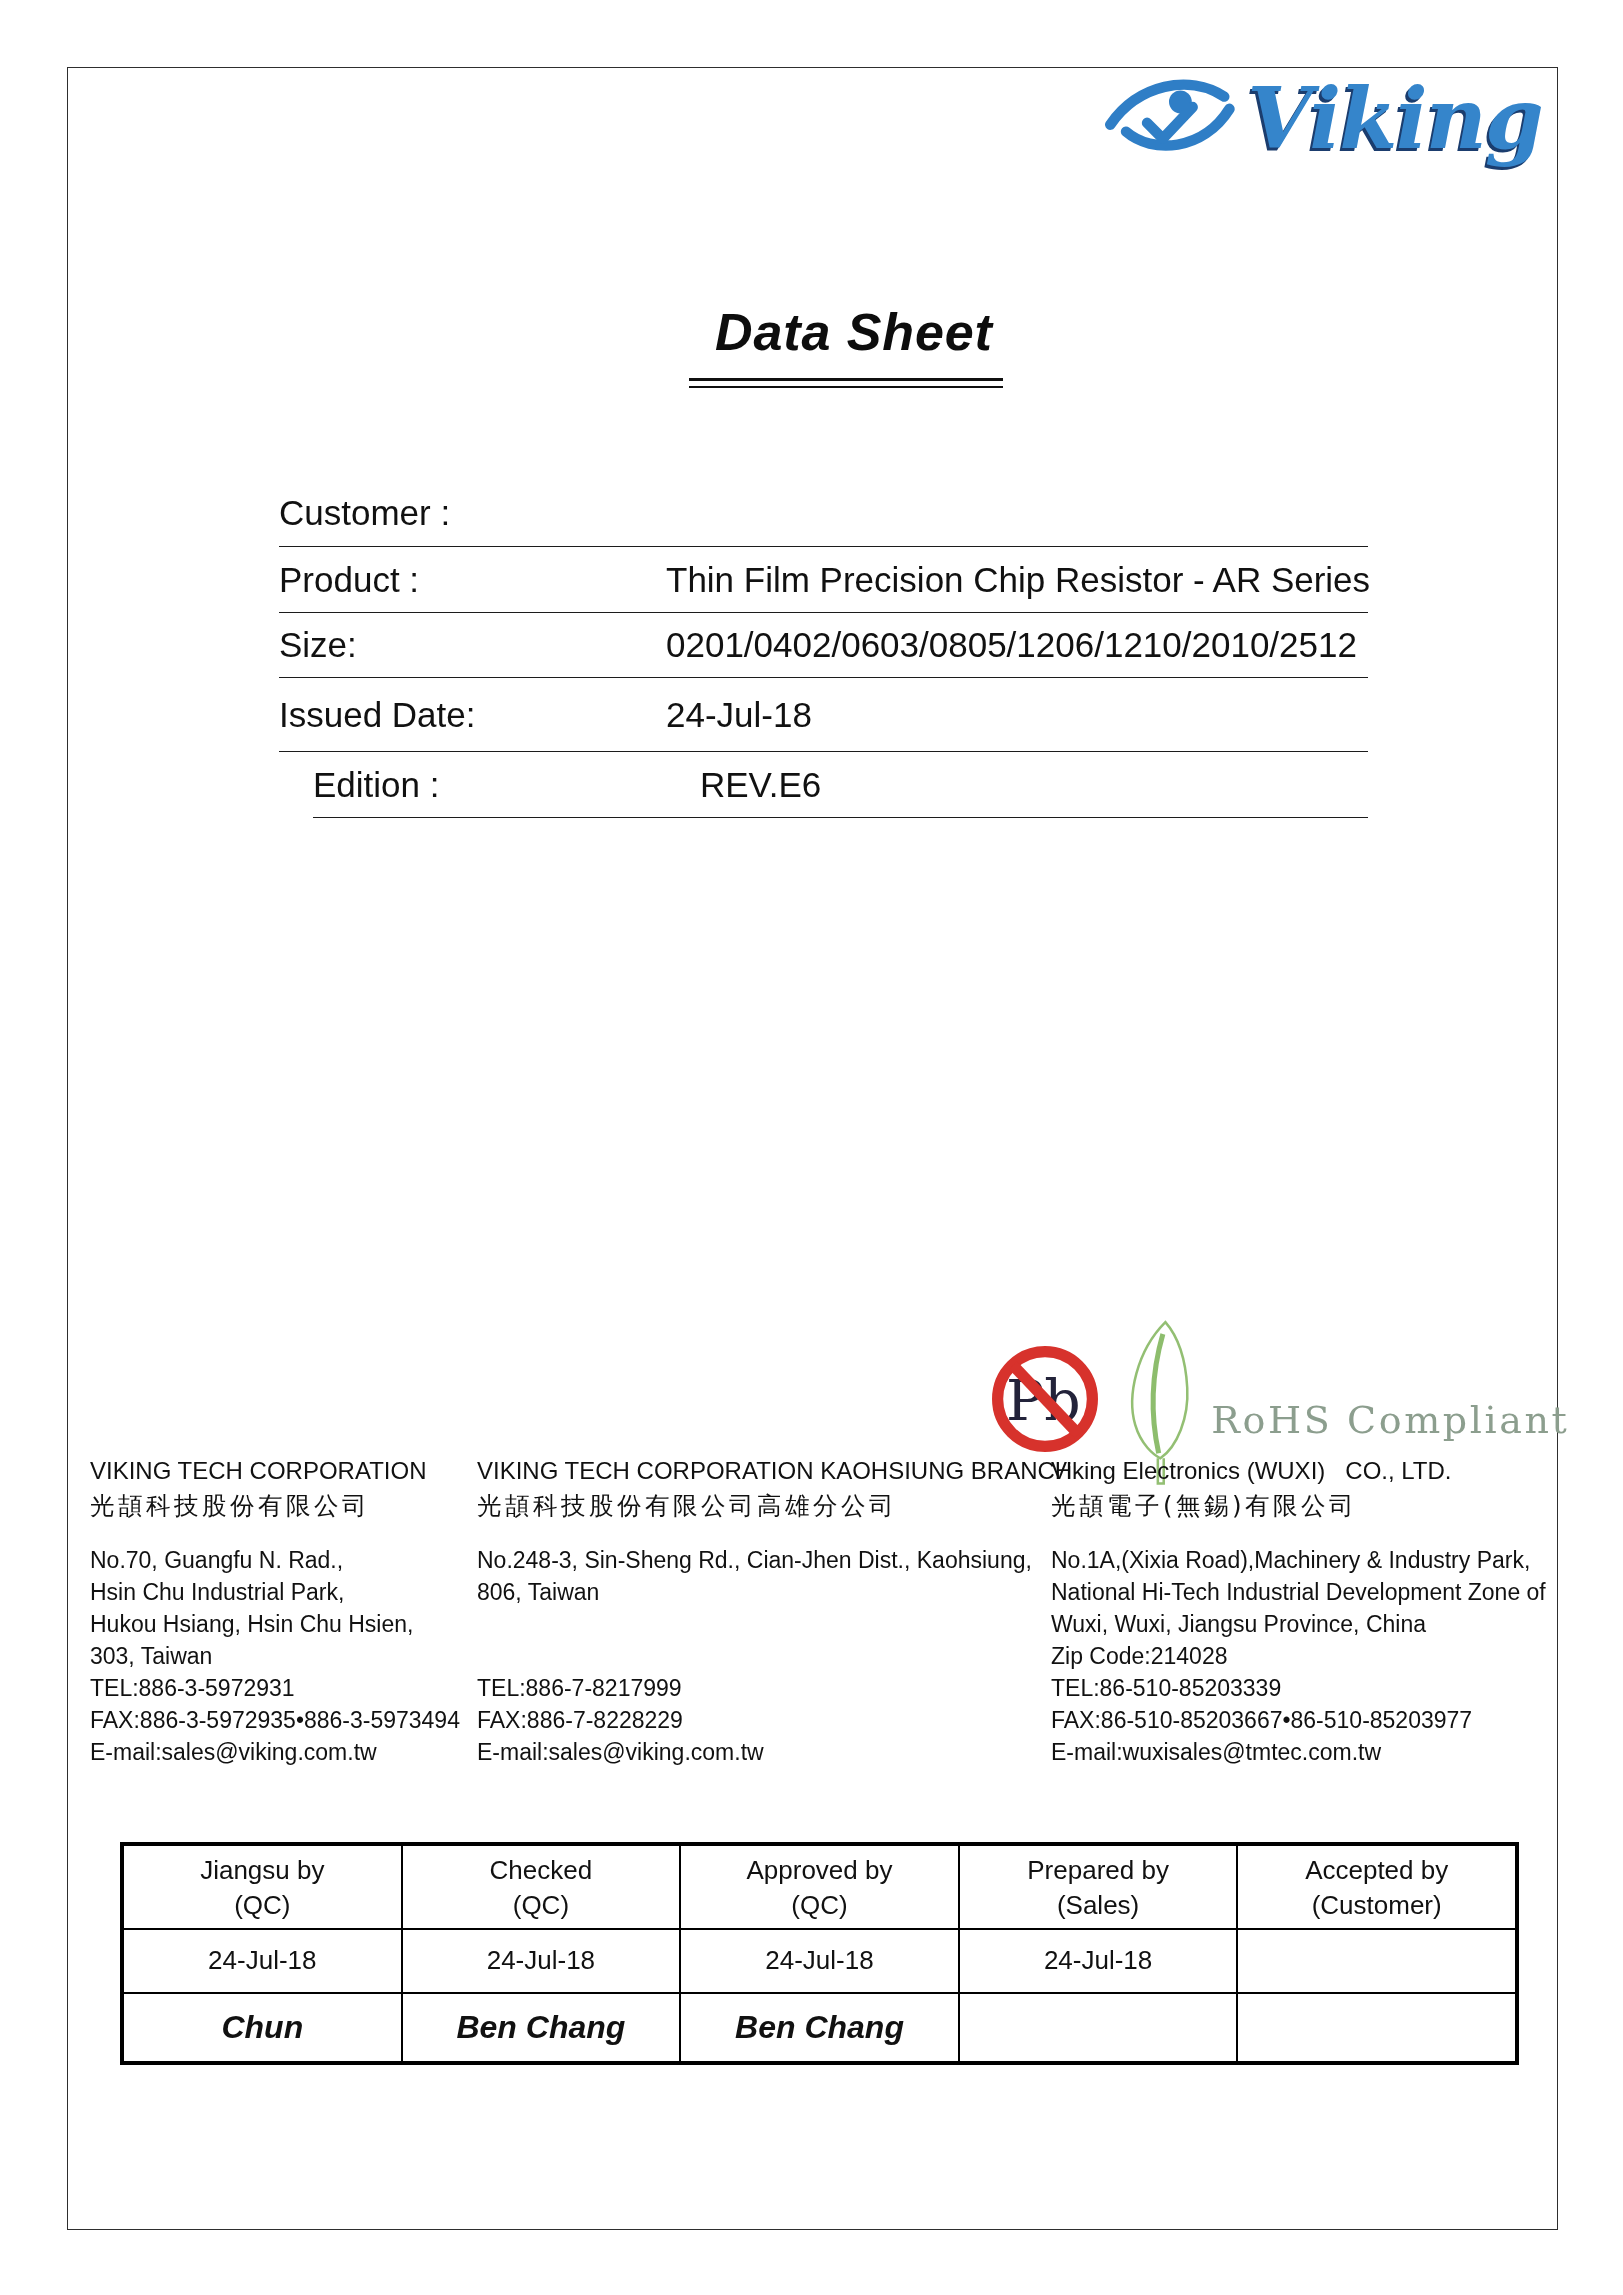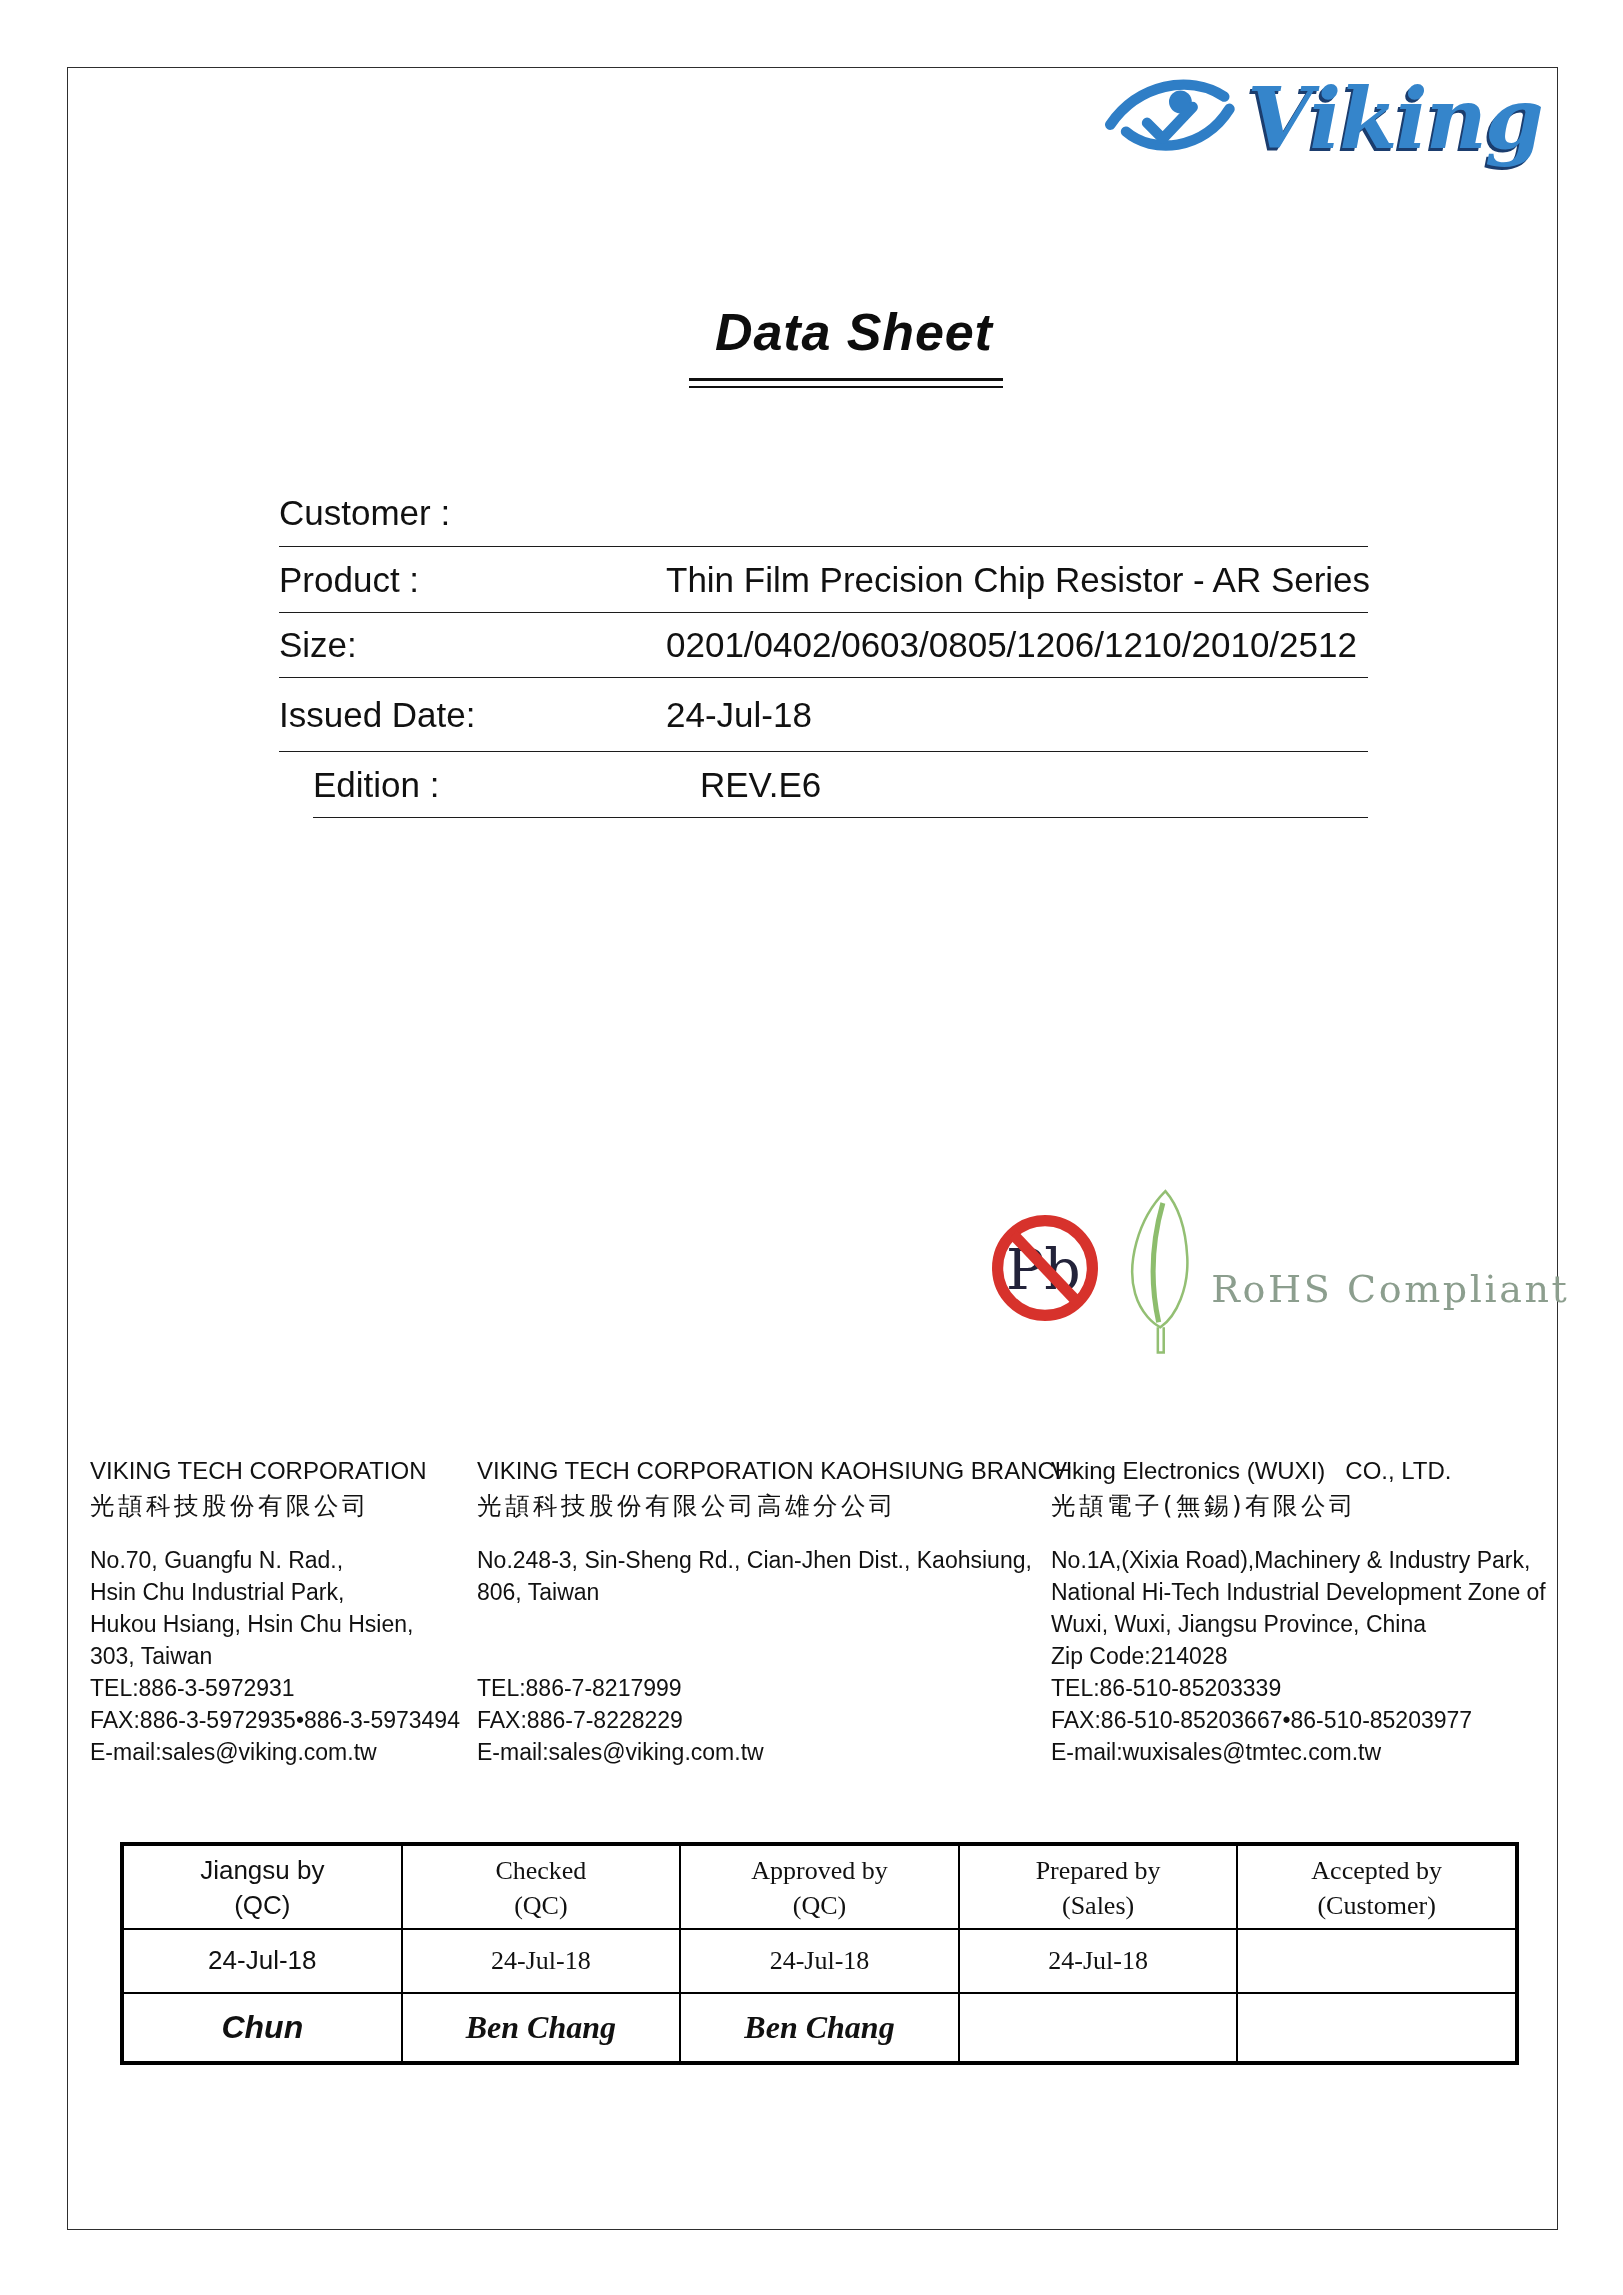--- a/index.html
+++ b/index.html
@@ -75,21 +75,21 @@
   .field-row:nth-child(2) { height: 66px; }
   .field-row:nth-child(3) { height: 65px; }
   .field-row:nth-child(4) { height: 74px; }
   .field-row:nth-child(5) { height: 66px; margin-left: 34px; }
   .field-label { width: 387px; font-size: 35px; flex: none; white-space: nowrap; }
   .field-value { font-size: 35px; white-space: nowrap; }
 
   
   .compliance {
     position: absolute;
-    left: 989px; top: 1186px;
+    left: 989px; top: 1317px;
     display: flex;
     align-items: flex-start;
   }
   .pb-icon { margin-top: 26px; display: block; }
   .leaf-icon { margin-left: 14px; display: block; }
   .rohs-text {
     margin-left: 12.3px;
     margin-top: 81px;
     font-family: "DejaVu Serif", serif;
     font-size: 38px;
@@ -122,21 +122,21 @@
   .sig-table {
     position: absolute;
     left: 120px; top: 1842px;
     width: 1399px;
     border: 4.4px solid #000;
     box-sizing: border-box;
     display: flex;
     background: #fff;
   }
   .sig-col { flex: 1 1 0; min-width: 0; }
-  .sig-col + .sig-col { border-left: 2.6px solid #000; font-family: Liberation Serif, serif; }
+  .sig-col + .sig-col { border-left: 2.6px solid #000; }
   .sig-head {
     height: 84px;
     border-bottom: 2.6px solid #000;
     box-sizing: border-box;
     text-align: center;
     font-size: 26px;
     line-height: 35px;
     padding-top: 7px;
   }
   .sig-date {

